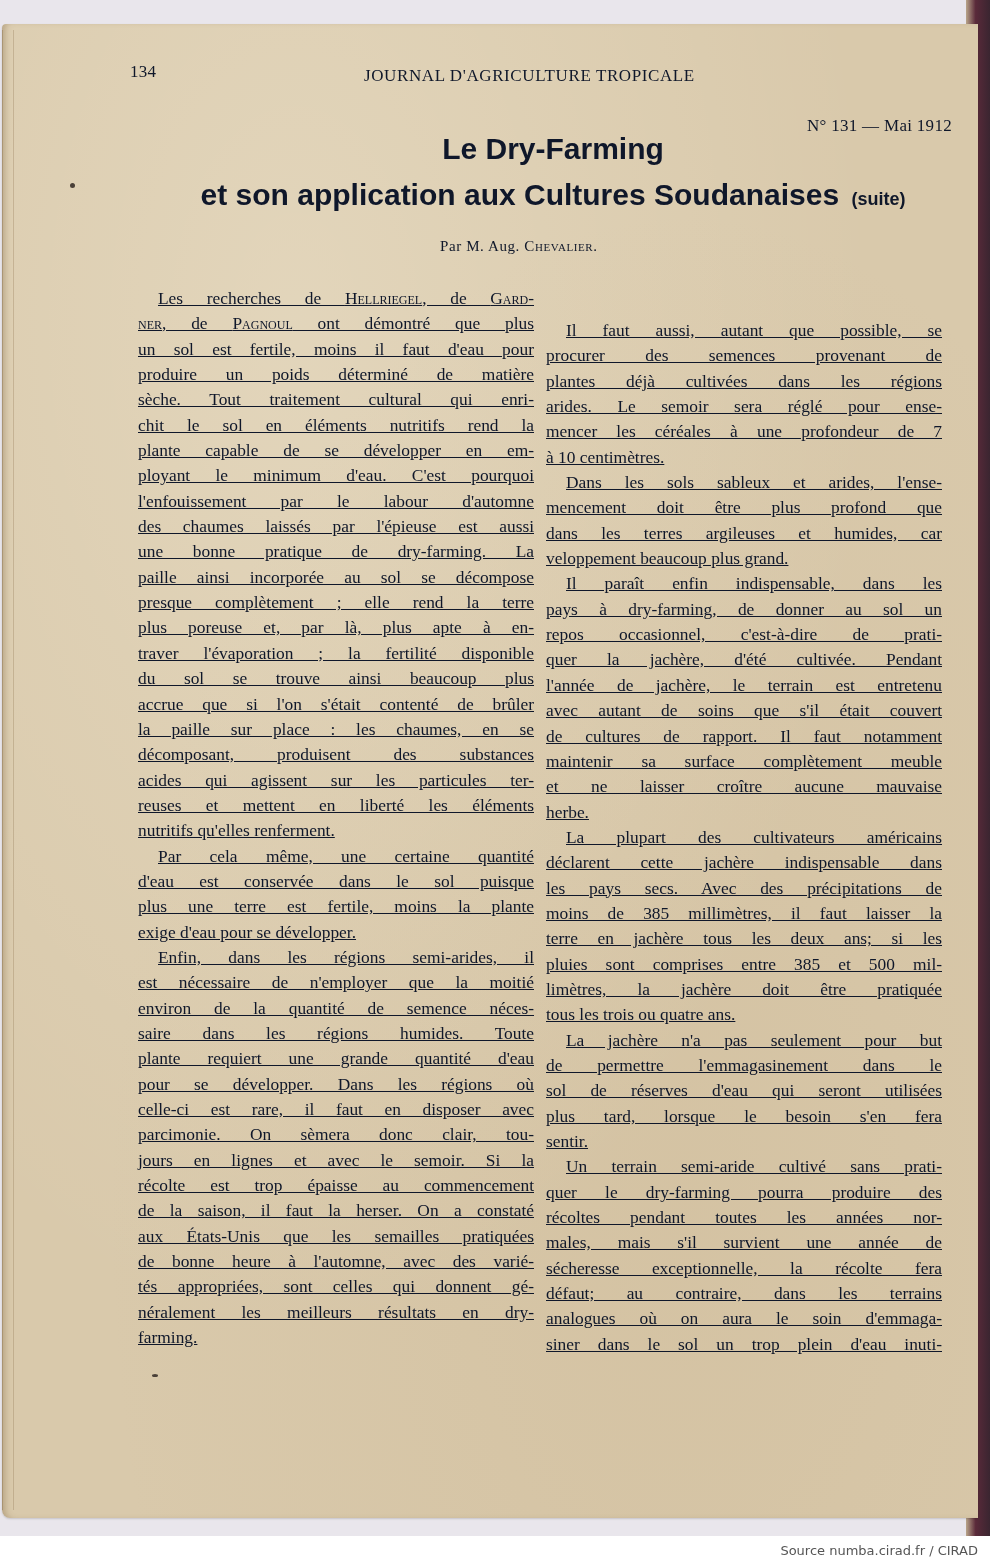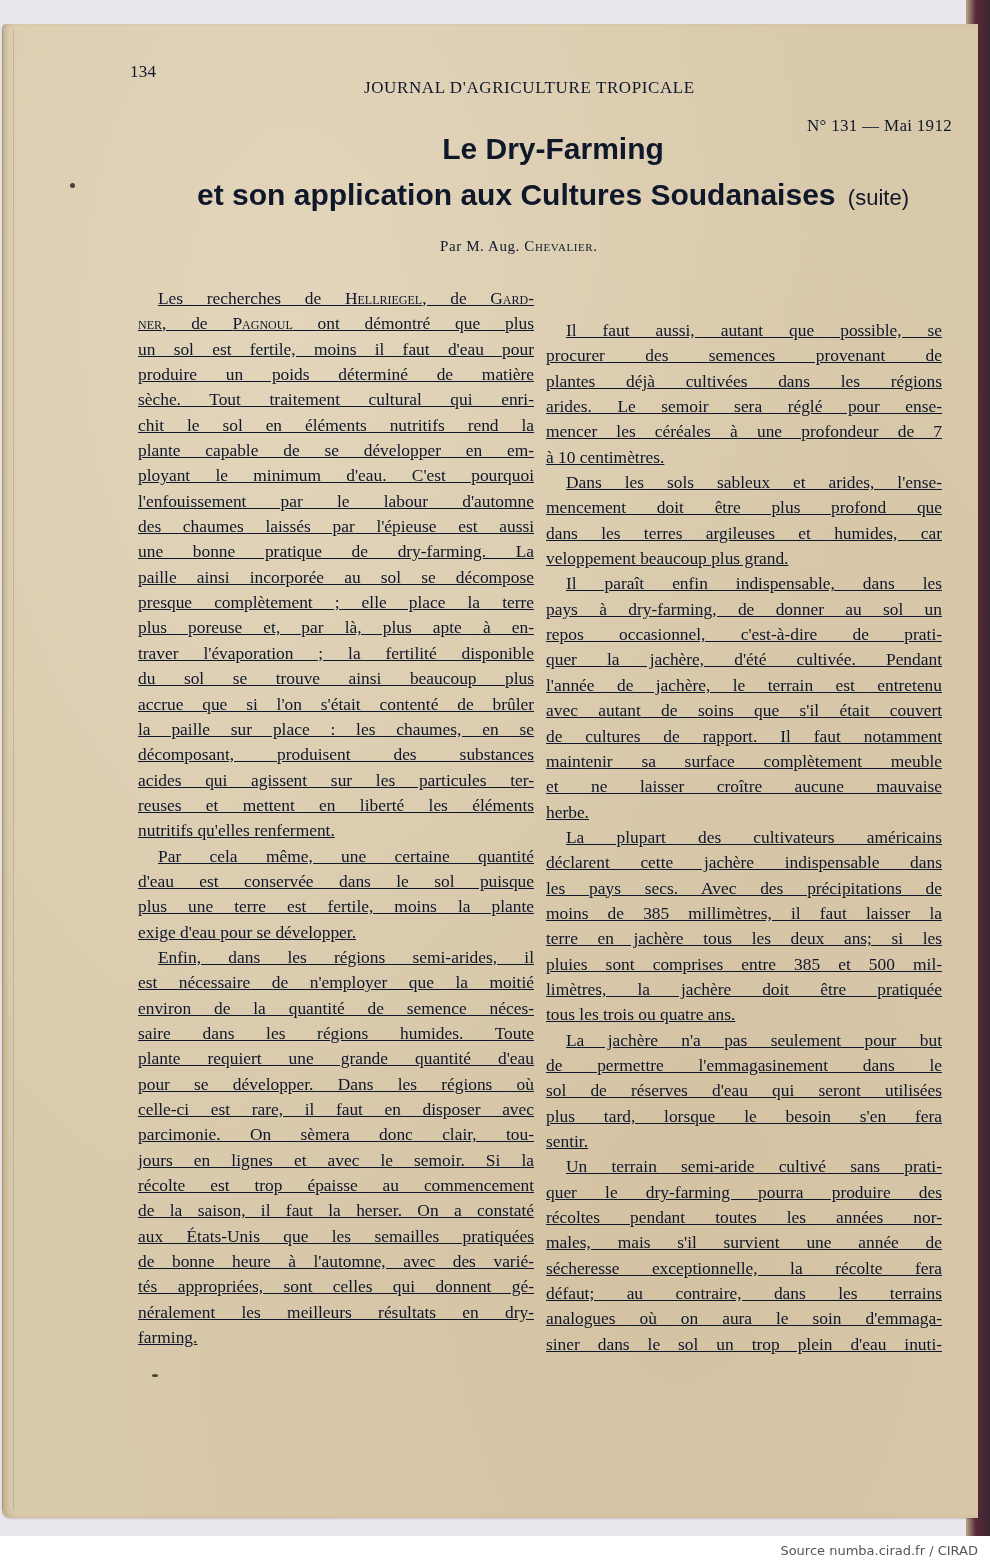--- a/index.html
+++ b/index.html
@@ -30,31 +30,31 @@
       border-left: 1px solid rgba(150,125,90,0.5);
       border-right: 1px solid rgba(150,125,90,0.35);
     }
     .ink { color: #0f172a; }
 
     .running-head {
       position: absolute; top: 62px; left: 130px; width: 822px; height: 28px;
       font-size: 17px; letter-spacing: 0.3px;
     }
     .running-head .pageno { position: absolute; left: 0; top: 0; }
-    .running-head .journal { position: absolute; left: 234px; top: 16px; letter-spacing: 0.6px; }
+    .running-head .journal { position: absolute; left: 234px; top: 4px; letter-spacing: 0.6px; }
     .running-head .issue { position: absolute; right: 0; top: 8px; margin-top: 46px; }
 
     .title {
       position: absolute; left: 0; width: 990px; text-align: center;
       font-family: "Liberation Sans", sans-serif; font-weight: bold;
       font-stretch: condensed;
     }
     .title-1 { top: 132px; font-size: 30px; left: 58px; }
     .title-2 { top: 178px; font-size: 30px; left: 58px; }
-    .title-2 .suite { font-size: 22px; font-weight: normal; margin-left: 4px; }
+    .title-2 .suite { font-size: 18px; font-weight: bold; margin-left: 4px; }
 
     .byline {
       position: absolute; top: 238px; left: 440px; font-size: 15px; letter-spacing: 0.6px;
     }
     .byline .sc { font-variant: small-caps; }
 
     .column {
       position: absolute; top: 286px; width: 396px;
       font-size: 17.4px; line-height: 25.35px; text-align: justify; text-decoration: underline;
     }
@@ -106,21 +106,21 @@
       <span class="line"><span>un sol est fertile, moins il faut d'eau pour</span></span>
       <span class="line"><span>produire un poids déterminé de matière</span></span>
       <span class="line"><span>sèche. Tout traitement cultural qui enri-</span></span>
       <span class="line"><span>chit le sol en éléments nutritifs rend la</span></span>
       <span class="line"><span>plante capable de se développer en em-</span></span>
       <span class="line"><span>ployant le minimum d'eau. C'est pourquoi</span></span>
       <span class="line"><span>l'enfouissement par le labour d'automne</span></span>
       <span class="line"><span>des chaumes laissés par l'épieuse est aussi</span></span>
       <span class="line"><span>une bonne pratique de dry-farming. La</span></span>
       <span class="line"><span>paille ainsi incorporée au sol se décompose</span></span>
-      <span class="line"><span>presque complètement ; elle place la terre</span></span>
+      <span class="line"><span>presque complètement ; elle rend la terre</span></span>
       <span class="line"><span>plus poreuse et, par là, plus apte à en-</span></span>
       <span class="line"><span>traver l'évaporation ; la fertilité disponible</span></span>
       <span class="line"><span>du sol se trouve ainsi beaucoup plus</span></span>
       <span class="line"><span>accrue que si l'on s'était contenté de brûler</span></span>
       <span class="line"><span>la paille sur place : les chaumes, en se</span></span>
       <span class="line"><span>décomposant, produisent des substances</span></span>
       <span class="line"><span>acides qui agissent sur les particules ter-</span></span>
       <span class="line"><span>reuses et mettent en liberté les éléments</span></span>
       <span class="line last"><span>nutritifs qu'elles renferment.</span></span>
     </div>

